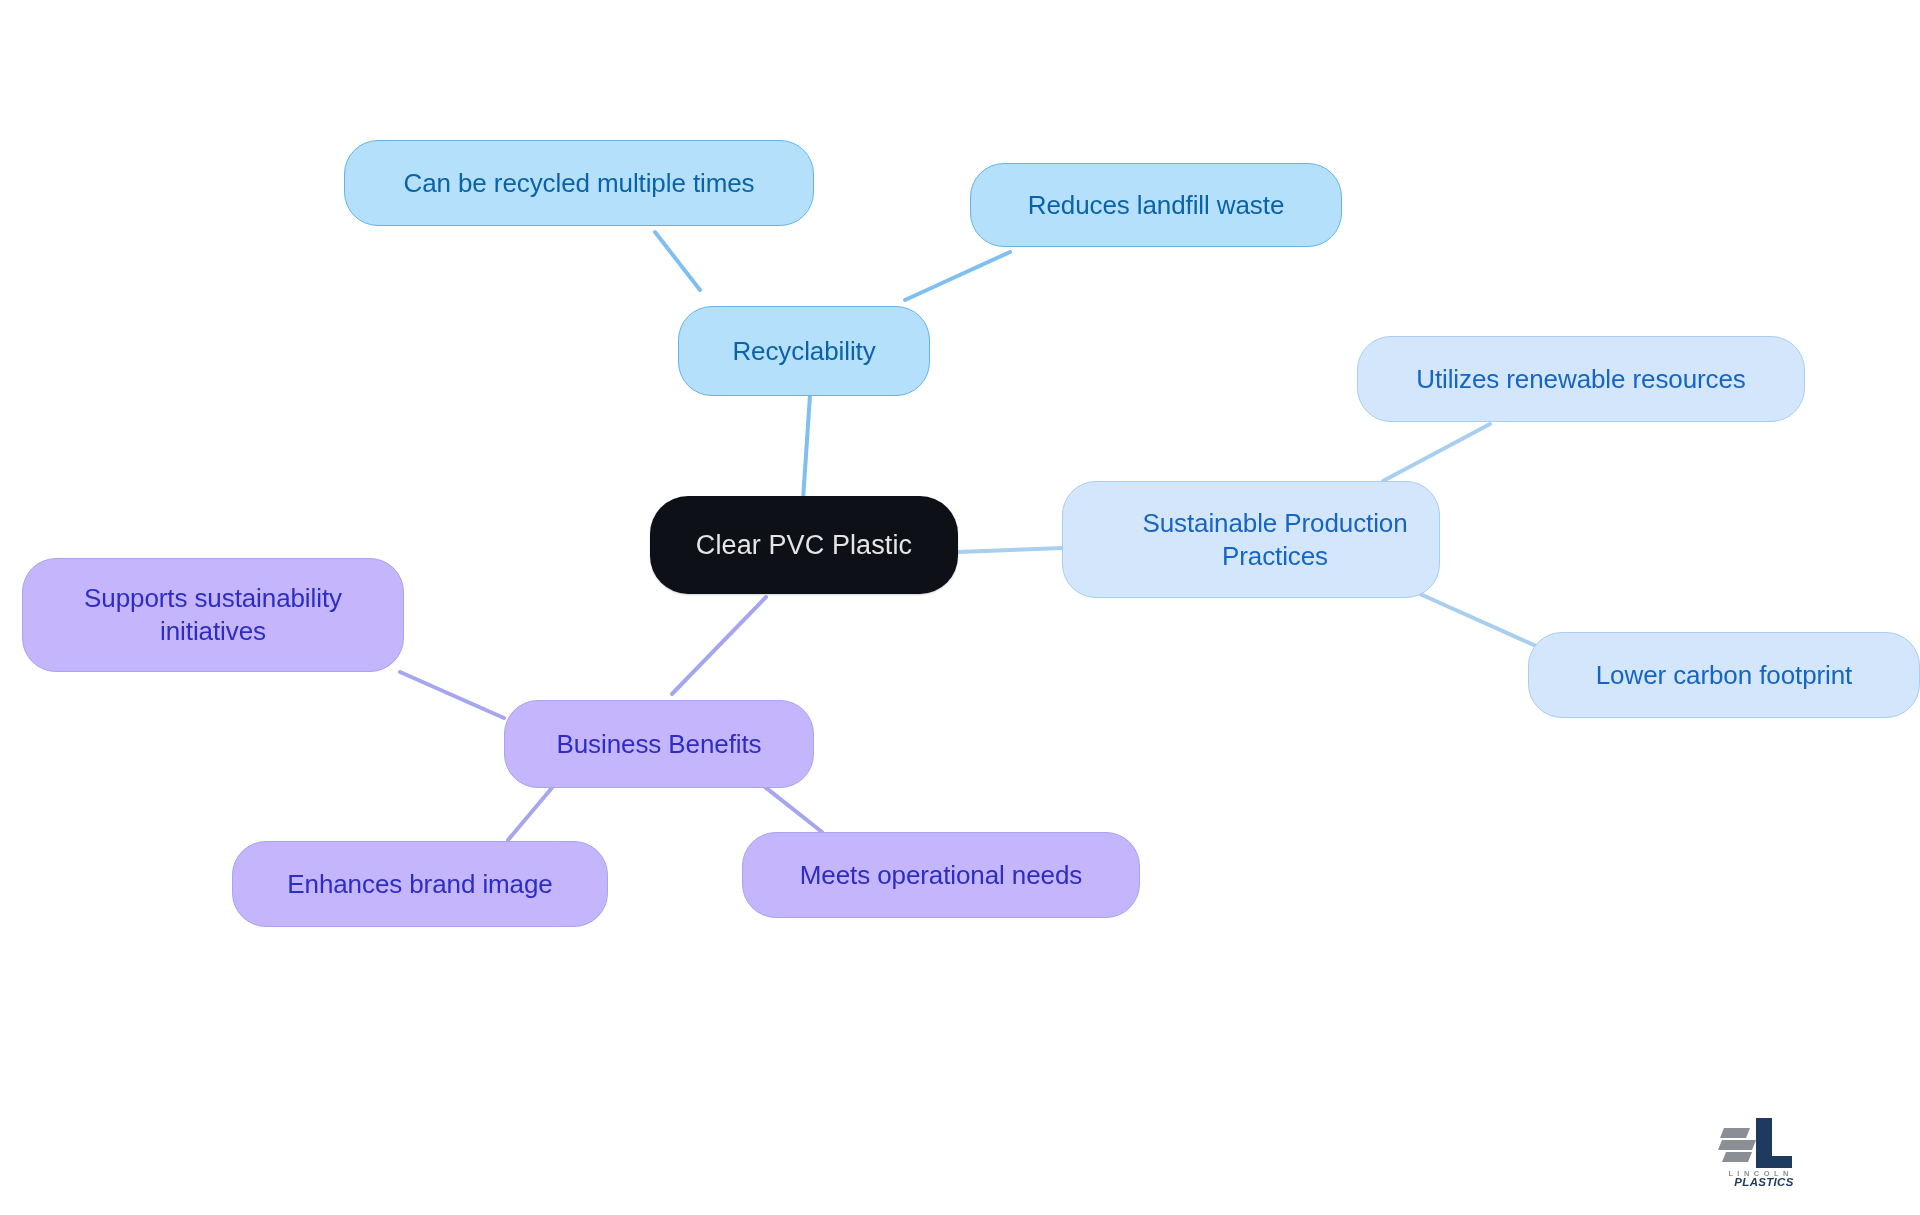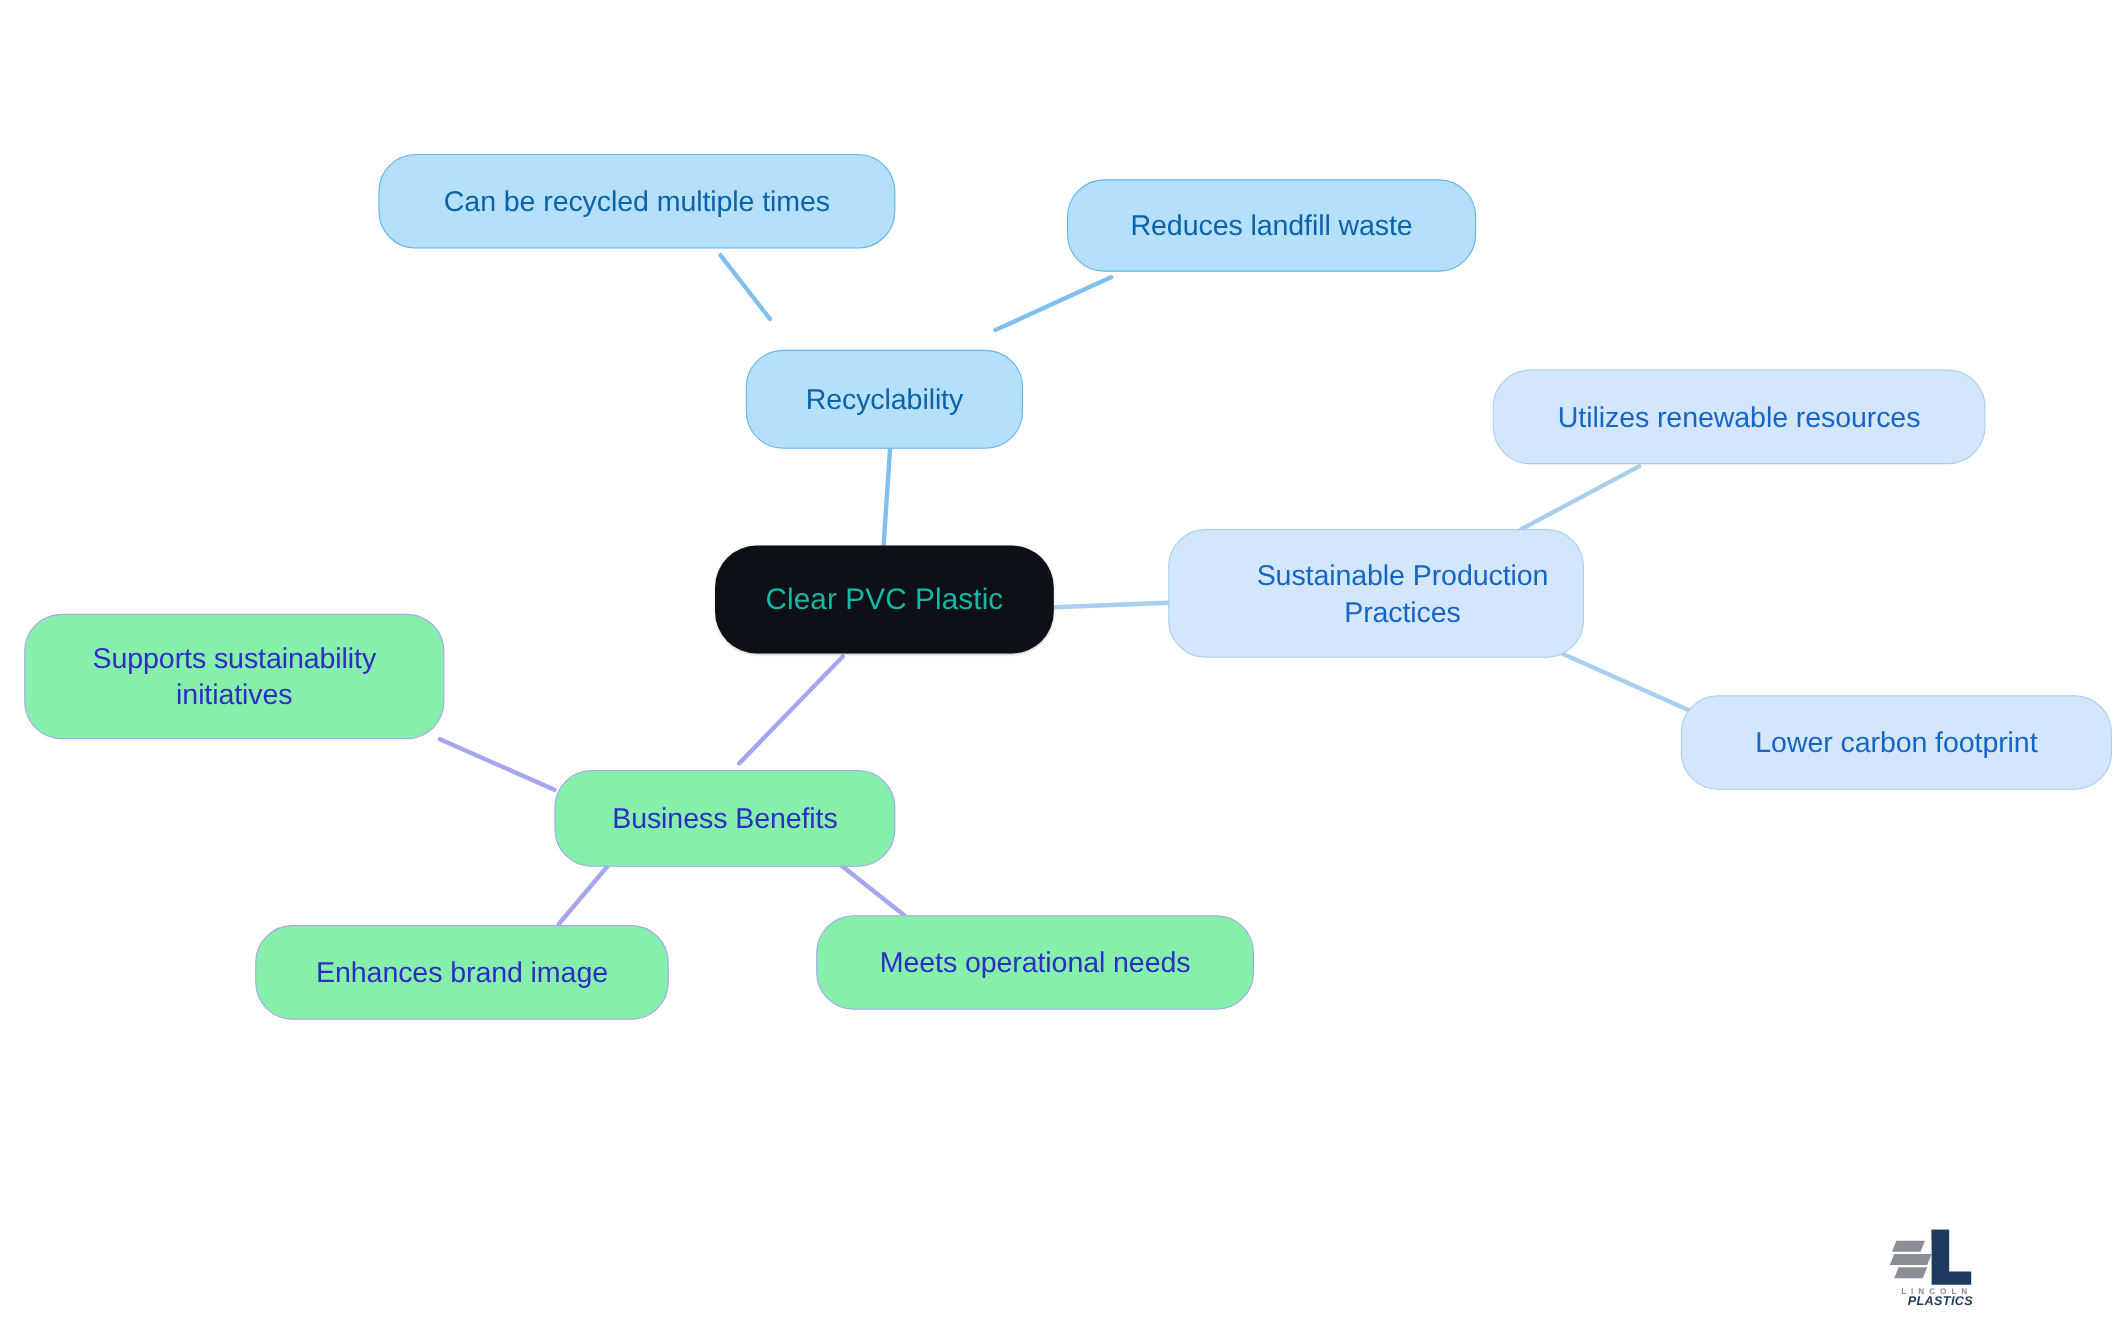--- a/index.html
+++ b/index.html
@@ -37,40 +37,40 @@
     border-style: solid;
     border-width: 1.5px;
     line-height: 1.26;
     letter-spacing: -0.1px;
     white-space: pre-line;
   }
   .node.root {
     border-radius: 38px;
     border-width: 0;
     background: #0d1117;
-    color: #14b8a6;
+    color: #e5e5e5;
     font-size: 27px;
     letter-spacing: 0.1px;
     box-shadow: 0 1px 2px rgba(0,0,0,0.18);
   }
   .node.blue {
     background: #b4e0fb;
     border-color: #62b5ec;
     color: #0b62a8;
     font-size: 26px;
   }
   .node.paleblue {
     background: #d3e6fb;
     border-color: #a8cef0;
     color: #1565c7;
     font-size: 26px;
     text-align: center;
   }
   .node.purple {
-    background: #86efac;
+    background: #c4b5fd;
     border-color: #a5a5f0;
     color: #2d2dc4;
     font-size: 26px;
   }
   .node.branch {
     font-size: 26px;
   }
   
   #logo {
     position: absolute;
@@ -108,21 +108,21 @@
   </svg>
 
   <div class="node blue" style="left:344px; top:140px; width:470px; height:86px;">
     <span>Can be recycled multiple times</span>
   </div>
 
   <div class="node blue" style="left:970px; top:163px; width:372px; height:84px;">
     <span>Reduces landfill waste</span>
   </div>
 
-  <div class="node blue branch" style="left:678px; top:306px; width:252px; height:90px;margin-top:12px;">
+  <div class="node blue branch" style="left:678px; top:306px; width:252px; height:90px;">
     <span>Recyclability</span>
   </div>
 
   <div class="node paleblue" style="left:1357px; top:336px; width:448px; height:86px;">
     <span>Utilizes renewable resources</span>
   </div>
 
   <div class="node paleblue branch" style="left:1062px; top:481px; width:378px; height:117px;padding-left:48px;">
     <span>Sustainable Production
 Practices</span>

